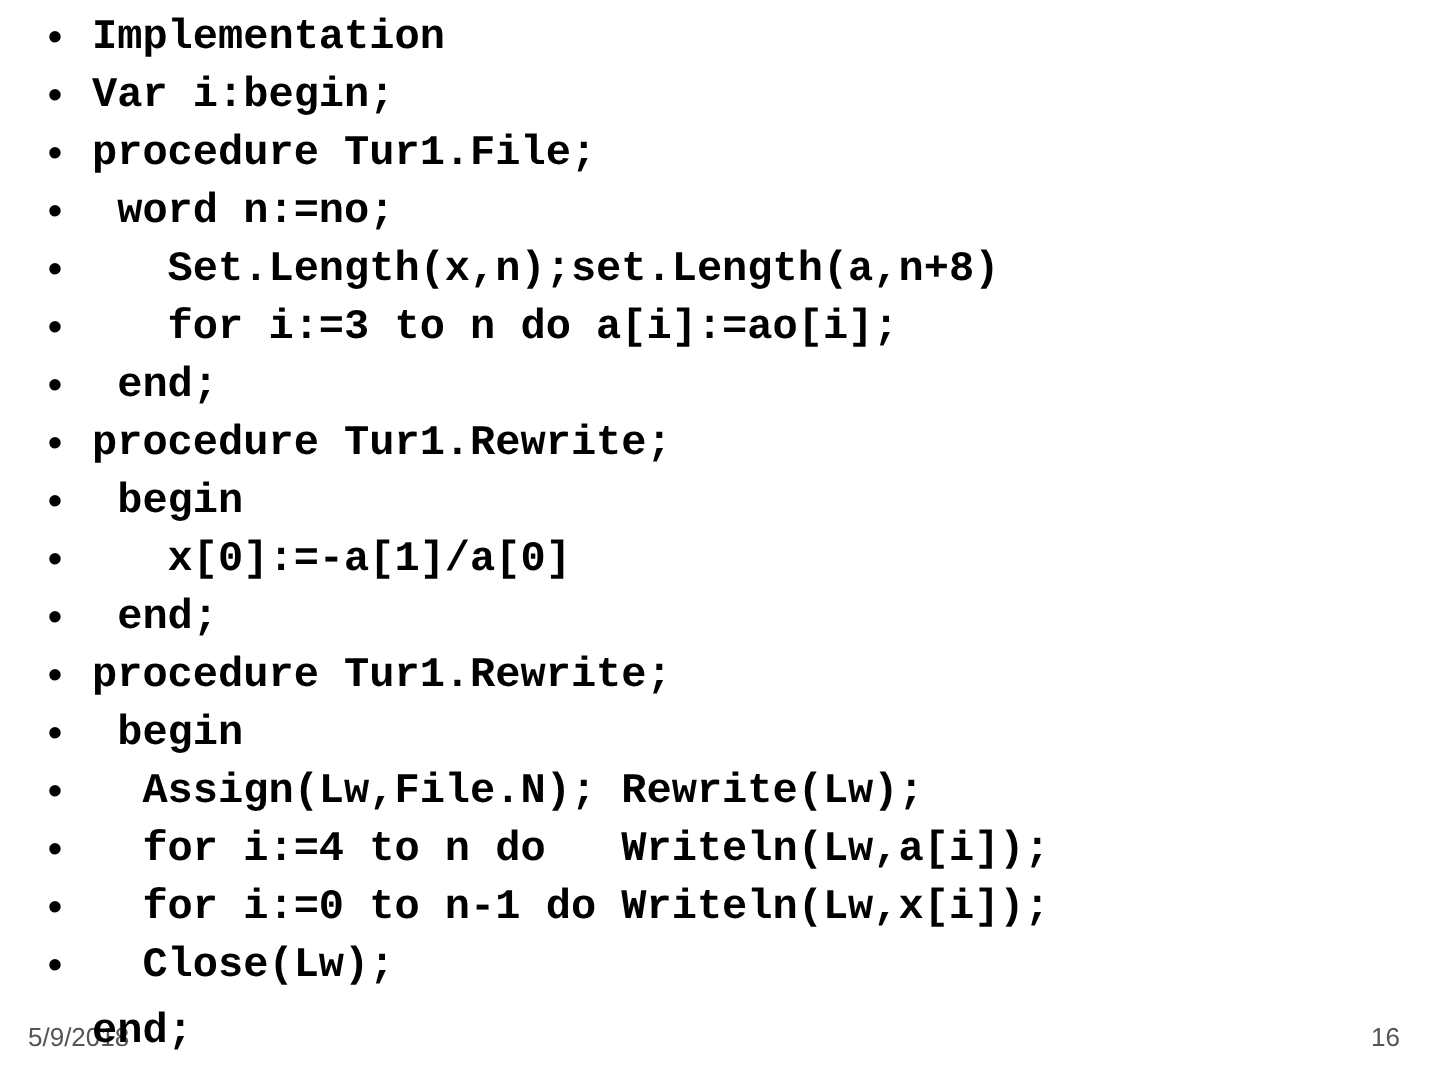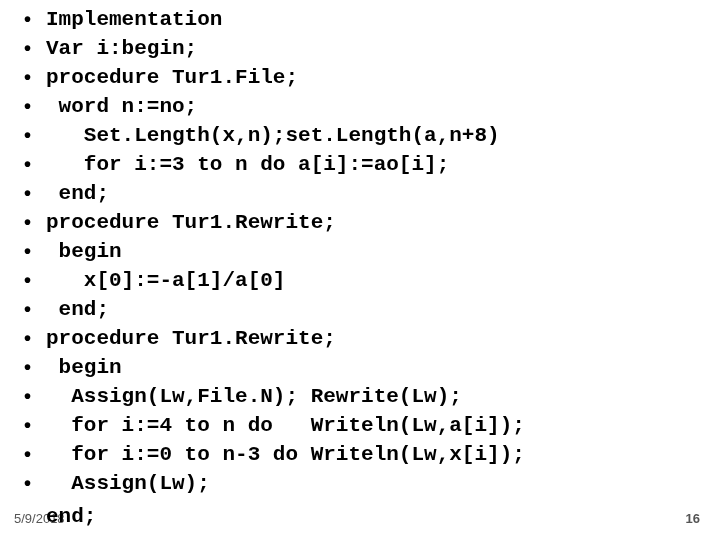--- a/index.html
+++ b/index.html
@@ -65,21 +65,20 @@
     bottom: -2px;
     font-family: "Courier New", Courier, monospace;
     font-size: 21px;
     font-weight: bold;
     color: #000;
   }
   .pagenum {
     position: absolute;
     right: 20px;
     bottom: 0;
-    font-weight: bold;
   }
 </style>
 </head>
 <body>
 
 <div class="slide">
 
   <ul class="code">
     <li><span class="bullet">•</span><span class="codetext">Implementation</span></li>
     <li><span class="bullet">•</span><span class="codetext">Var i:begin;</span></li>
@@ -89,22 +88,22 @@
     <li><span class="bullet">•</span><span class="codetext">   for i:=3 to n do a[i]:=ao[i];</span></li>
     <li><span class="bullet">•</span><span class="codetext"> end;</span></li>
     <li><span class="bullet">•</span><span class="codetext">procedure Tur1.Rewrite;</span></li>
     <li><span class="bullet">•</span><span class="codetext"> begin</span></li>
     <li><span class="bullet">•</span><span class="codetext">   x[0]:=-a[1]/a[0]</span></li>
     <li><span class="bullet">•</span><span class="codetext"> end;</span></li>
     <li><span class="bullet">•</span><span class="codetext">procedure Tur1.Rewrite;</span></li>
     <li><span class="bullet">•</span><span class="codetext"> begin</span></li>
     <li><span class="bullet">•</span><span class="codetext">  Assign(Lw,File.N); Rewrite(Lw);</span></li>
     <li><span class="bullet">•</span><span class="codetext">  for i:=4 to n do   Writeln(Lw,a[i]);</span></li>
-    <li><span class="bullet">•</span><span class="codetext">  for i:=0 to n-3 do Writeln(Lw,x[i]);</span></li>
-    <li><span class="bullet">•</span><span class="codetext">  Assign(Lw);</span></li>
+    <li><span class="bullet">•</span><span class="codetext">  for i:=0 to n-1 do Writeln(Lw,x[i]);</span></li>
+    <li><span class="bullet">•</span><span class="codetext">  Close(Lw);</span></li>
   </ul>
 
   <div class="footer">
     <span class="date">5/9/2018</span>
     <span class="lastline"> end;</span>
     <span class="pagenum">16</span>
   </div>
 
 </div>
 

